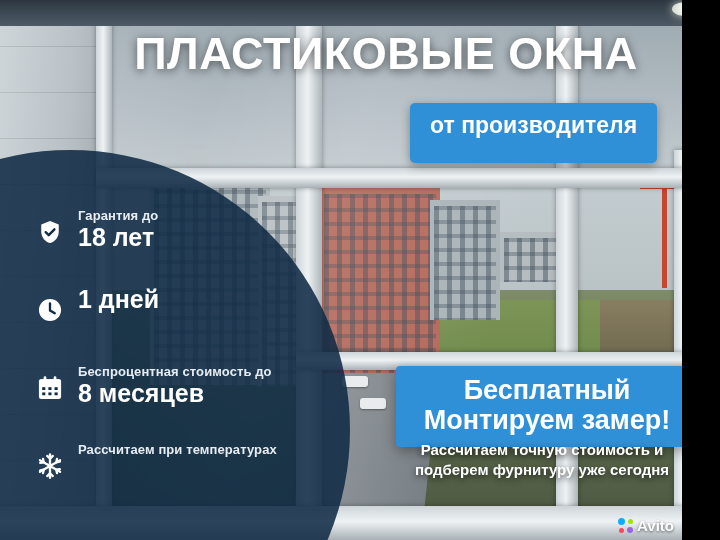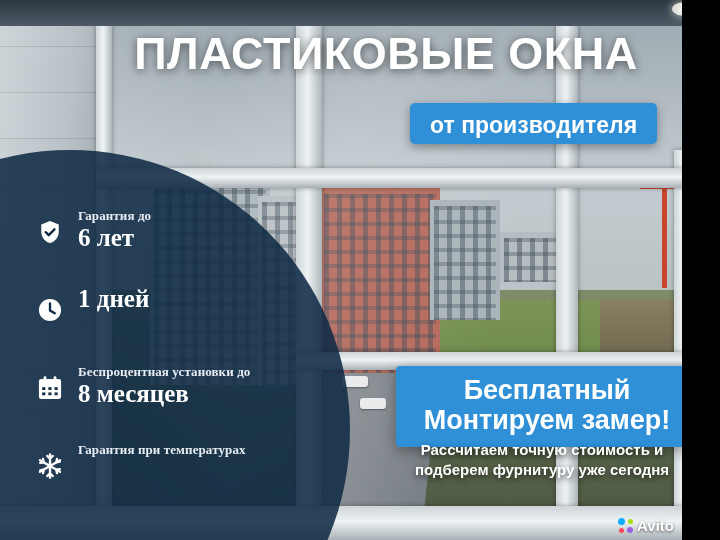--- a/index.html
+++ b/index.html
@@ -164,39 +164,38 @@
     padding-left: 90px;
   }
   .sub-badge {
     position: absolute;
     left: 410px;
     top: 103px;
     background: #2f90d8;
     color: #fff;
     font-size: 23px;
     font-weight: bold;
-    padding: 9px 20px 5px 20px;
+    padding: 9px 20px 24px 20px;
     border-radius: 5px;
     box-shadow: 0 3px 10px rgba(0,0,0,.35);
   }
 
   
   .features {
     position: absolute;
     left: 36px;
     top: 208px;
     width: 270px;
     color: #fff;
   }
   .feature {
     position: relative;
     min-height: 58px;
     margin-bottom: 20px;
     padding-left: 42px;
-    font-family: Liberation Serif, serif;
   }
   .feature .f-icon {
     position: absolute;
     left: 0;
     top: 10px;
     width: 28px;
     height: 28px;
     color: #ffffff;
   }
   .feature .f-icon svg { display: block; }
@@ -335,21 +334,21 @@
   <div class="features">
 
     <div class="feature">
       <span class="f-icon">
         <svg width="28" height="28" viewBox="0 0 24 24" fill="none">
           <path d="M12 2.5 4.5 5.5v6.2c0 4.6 3.1 8.6 7.5 9.8 4.4-1.2 7.5-5.2 7.5-9.8V5.5L12 2.5Z" fill="#fff"></path>
           <path d="M8.3 12.1l2.6 2.6 4.9-5" stroke="#102b45" stroke-width="2" stroke-linecap="round" stroke-linejoin="round" fill="none"></path>
         </svg>
       </span>
       <div class="f-label">Гарантия до</div>
-      <div class="f-value">6 лет</div>
+      <div class="f-value">18 лет</div>
     </div>
 
     <div class="feature">
       <span class="f-icon">
         <svg width="28" height="28" viewBox="0 0 24 24">
           <circle cx="12" cy="12" r="9.5" fill="#fff"></circle>
           <path d="M12 6.3v6.1l4.1 2.4" stroke="#102b45" stroke-width="2" stroke-linecap="round" fill="none"></path>
         </svg>
       </span>
       <div class="f-value">1 дней</div>
@@ -365,34 +364,34 @@
           <g fill="#102b45">
             <rect x="5.3" y="11.3" width="2.7" height="2.4"></rect>
             <rect x="10.6" y="11.3" width="2.7" height="2.4"></rect>
             <rect x="15.9" y="11.3" width="2.7" height="2.4"></rect>
             <rect x="5.3" y="15.8" width="2.7" height="2.4"></rect>
             <rect x="10.6" y="15.8" width="2.7" height="2.4"></rect>
             <rect x="15.9" y="15.8" width="2.7" height="2.4"></rect>
           </g>
         </svg>
       </span>
-      <div class="f-label">Беспроцентная установки до</div>
+      <div class="f-label">Беспроцентная стоимость до</div>
       <div class="f-value">8 месяцев</div>
     </div>
 
     <div class="feature">
       <span class="f-icon">
         <svg width="28" height="28" viewBox="0 0 24 24" stroke="#fff" stroke-width="2" stroke-linecap="round" fill="none">
           <path d="M12 2v20M3.4 7 20.6 17M20.6 7 3.4 17"></path>
           <path d="M12 5.6 9.6 3.4M12 5.6l2.4-2.2M12 18.4l-2.4 2.2M12 18.4l2.4 2.2"></path>
           <path d="M6.6 8.8 3.6 9.3M6.6 8.8 6 5.9M17.4 15.2l3 -.5M17.4 15.2l.6 2.9"></path>
           <path d="M17.4 8.8l3-.5M17.4 8.8 18 5.9M6.6 15.2l-3 .5M6.6 15.2 6 18.1"></path>
         </svg>
       </span>
-      <div class="f-label">Гарантия при температурах</div>
+      <div class="f-label">Рассчитаем при температурах</div>
     </div>
 
   </div>
 
   <div class="cta">
     <div class="cta-line1">Бесплатный</div>
     <div class="cta-line2">Монтируем замер!</div>
   </div>
   <div class="cta-note">Рассчитаем точную стоимость и подберем фурнитуру уже сегодня</div>
 

